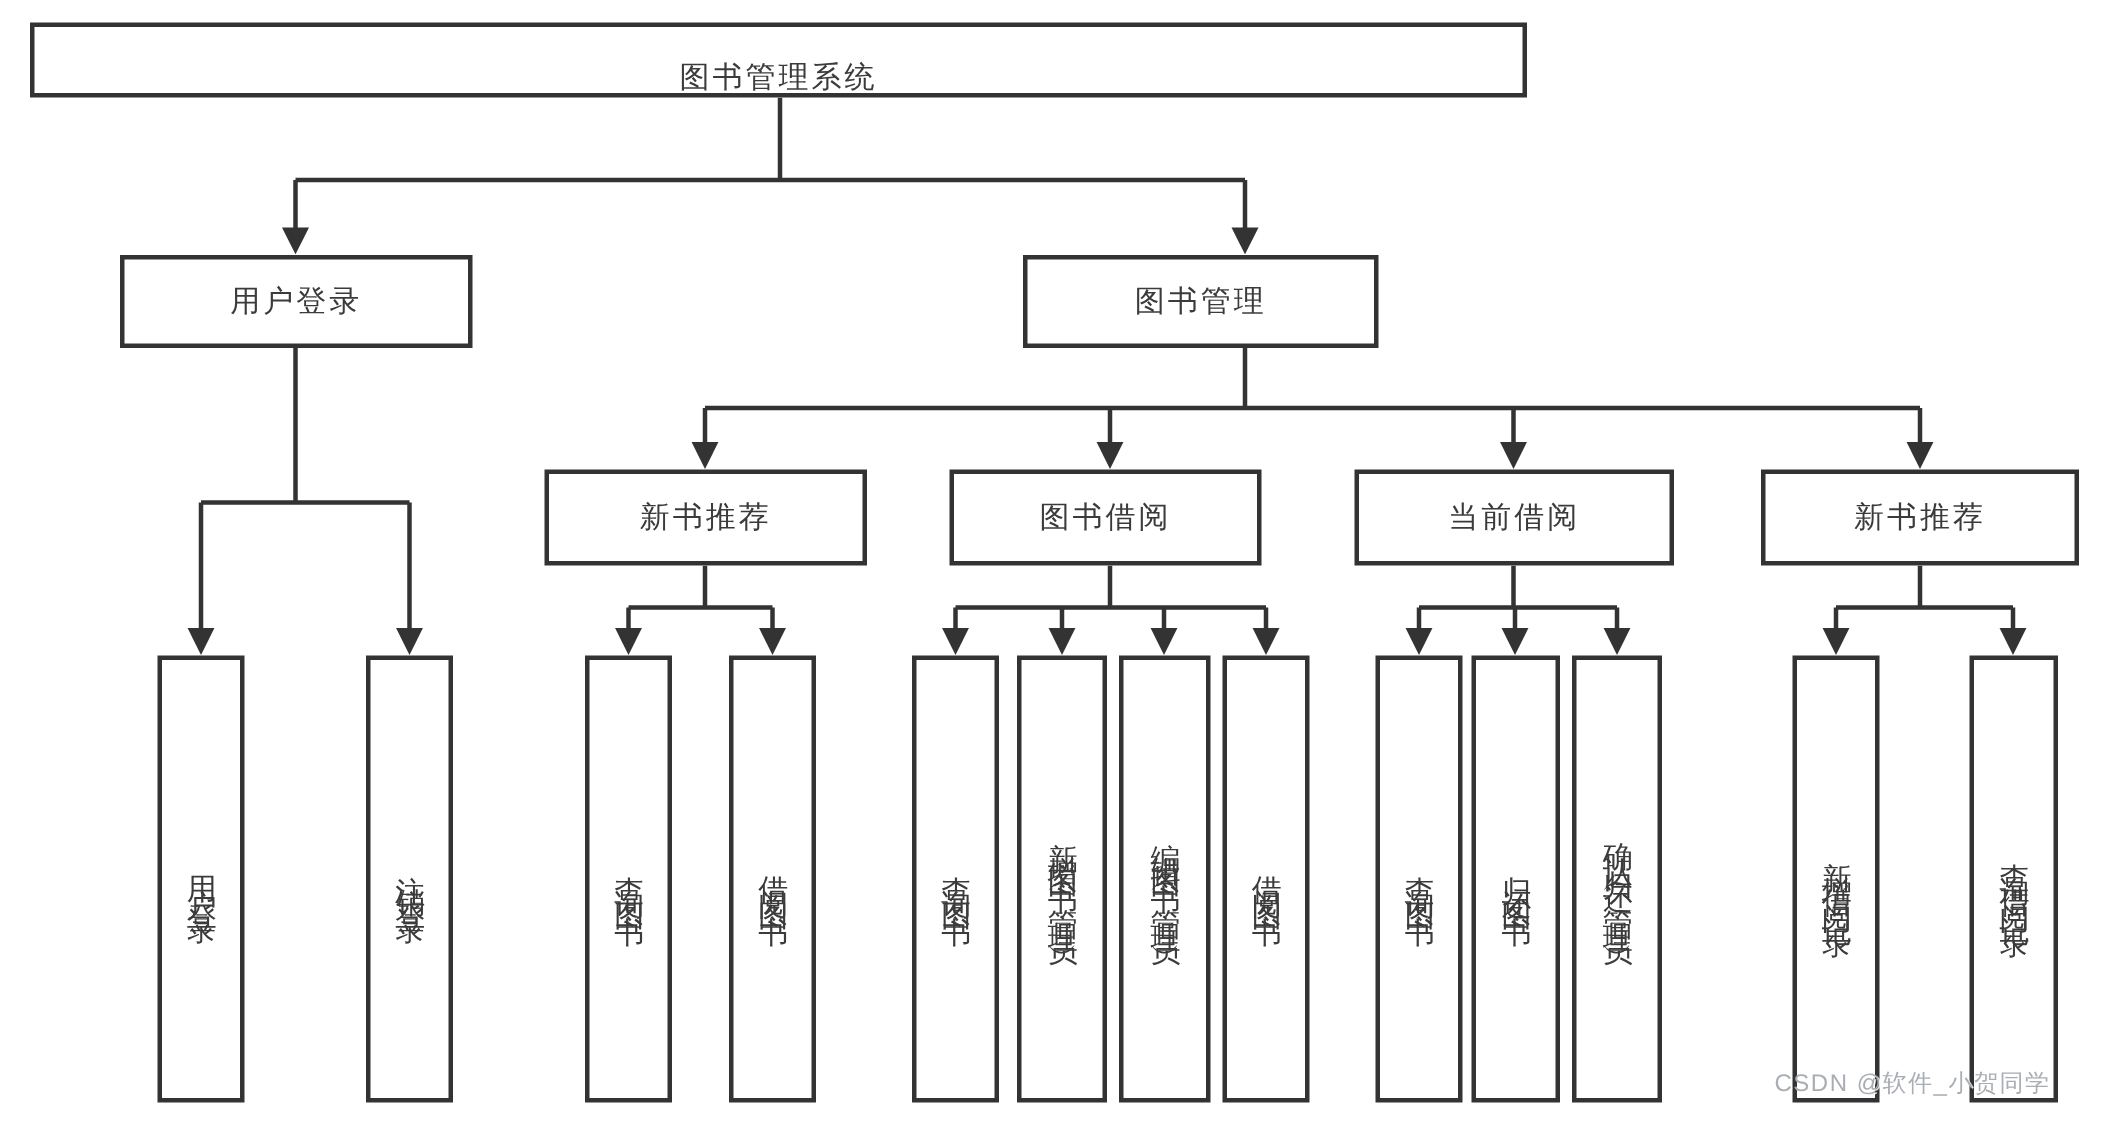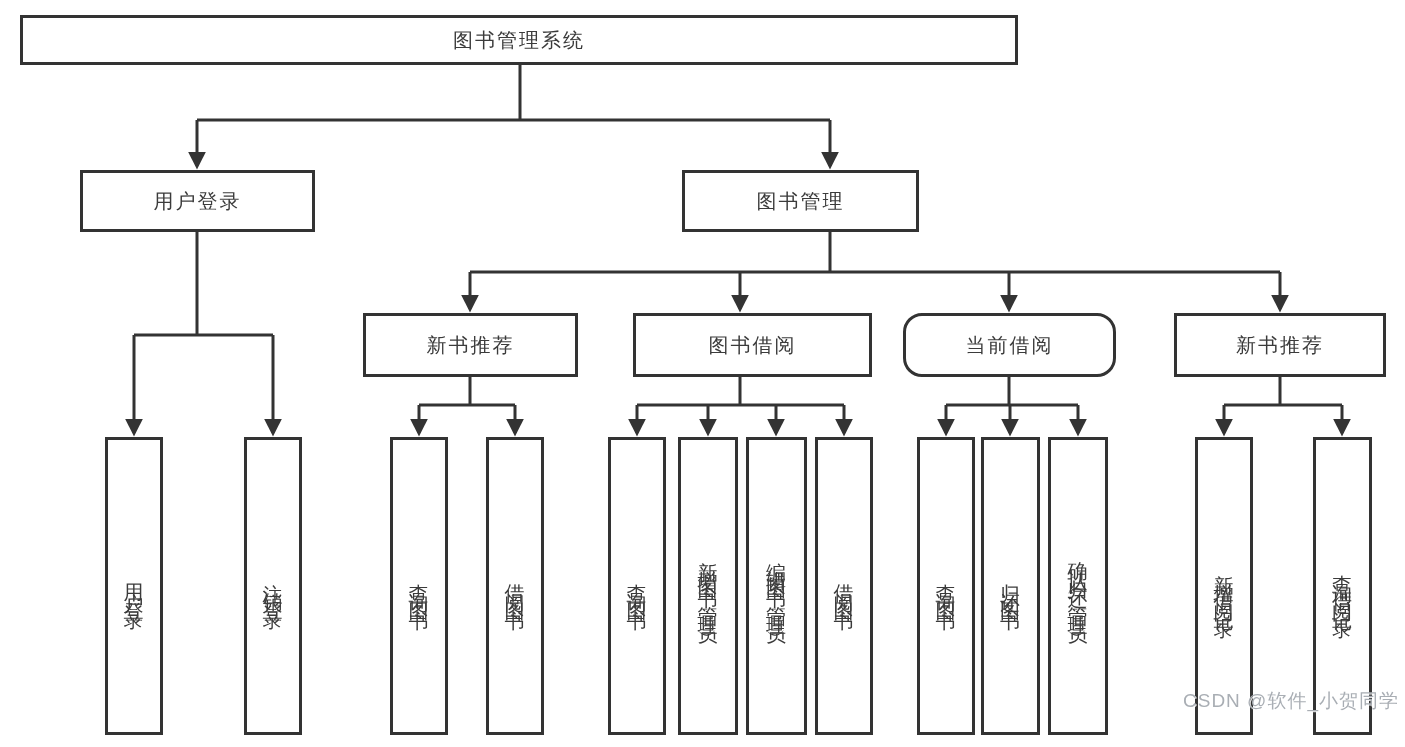--- a/index.html
+++ b/index.html
@@ -22,22 +22,22 @@
     display:flex;align-items:center;justify-content:center;
     color:var(--text);font-size:20px;line-height:1;z-index:2;
   }
   .node.h span{letter-spacing:2px;white-space:nowrap;}
   .node.v{top:437px;height:298px;}
   .node.v span{
     writing-mode:vertical-rl;text-orientation:mixed;
     letter-spacing:9px;line-height:1;
   }
   .watermark{
-    position:absolute;z-index:3;left:1183px;top:688px;
-    color:var(--watermark);font-size:19px;letter-spacing:1px;
+    position:absolute;z-index:3;left:1183px;top:712px;
+    color:var(--watermark);font-size:16px;letter-spacing:1px;
     white-space:nowrap;text-shadow:1px 1px 0 rgba(255,255,255,.85);
   }
 </style>
 </head>
 <body>
 
 <div class="stage">
 
   <svg class="connectors" width="1405" height="747" viewBox="0 0 1405 747">
     <defs>
@@ -68,38 +68,38 @@
     <path d="M708 405 V433" marker-end="url(#arr)"></path>
     <path d="M776 405 V433" marker-end="url(#arr)"></path>
     <path d="M844 405 V433" marker-end="url(#arr)"></path>
     <path d="M946 405 V433" marker-end="url(#arr)"></path>
     <path d="M1010 405 V433" marker-end="url(#arr)"></path>
     <path d="M1078 405 V433" marker-end="url(#arr)"></path>
     <path d="M1224 405 V433" marker-end="url(#arr)"></path>
     <path d="M1342 405 V433" marker-end="url(#arr)"></path>
   </svg>
 
-  <div class="node h" style="left:20px;top:15px;width:998px;height:50px;">
+  <div class="node h" style="left:20px;top:15px;width:998px;height:50px;align-items:flex-end;">
     <span>图书管理系统</span>
   </div>
 
   <div class="node h" style="left:80px;top:170px;width:235px;height:62px;">
     <span>用户登录</span>
   </div>
   <div class="node h" style="left:682px;top:170px;width:237px;height:62px;">
     <span>图书管理</span>
   </div>
 
   <div class="node h" style="left:363px;top:313px;width:215px;height:64px;text-align:right;">
     <span>新书推荐</span>
   </div>
-  <div class="node h" style="left:633px;top:313px;width:239px;height:64px;">
+  <div class="node h" style="left:633px;top:313px;width:208px;height:64px;">
     <span>图书借阅</span>
   </div>
-  <div class="node h" style="left:903px;top:313px;width:213px;height:64px;border-radius:19px;">
+  <div class="node h" style="left:903px;top:313px;width:213px;height:64px;">
     <span>当前借阅</span>
   </div>
   <div class="node h" style="left:1174px;top:313px;width:212px;height:64px;">
     <span>新书推荐</span>
   </div>
 
   <div class="node v" style="left:105px;width:58px;">
     <span>用户登录</span>
   </div>
   <div class="node v" style="left:244px;width:58px;">

